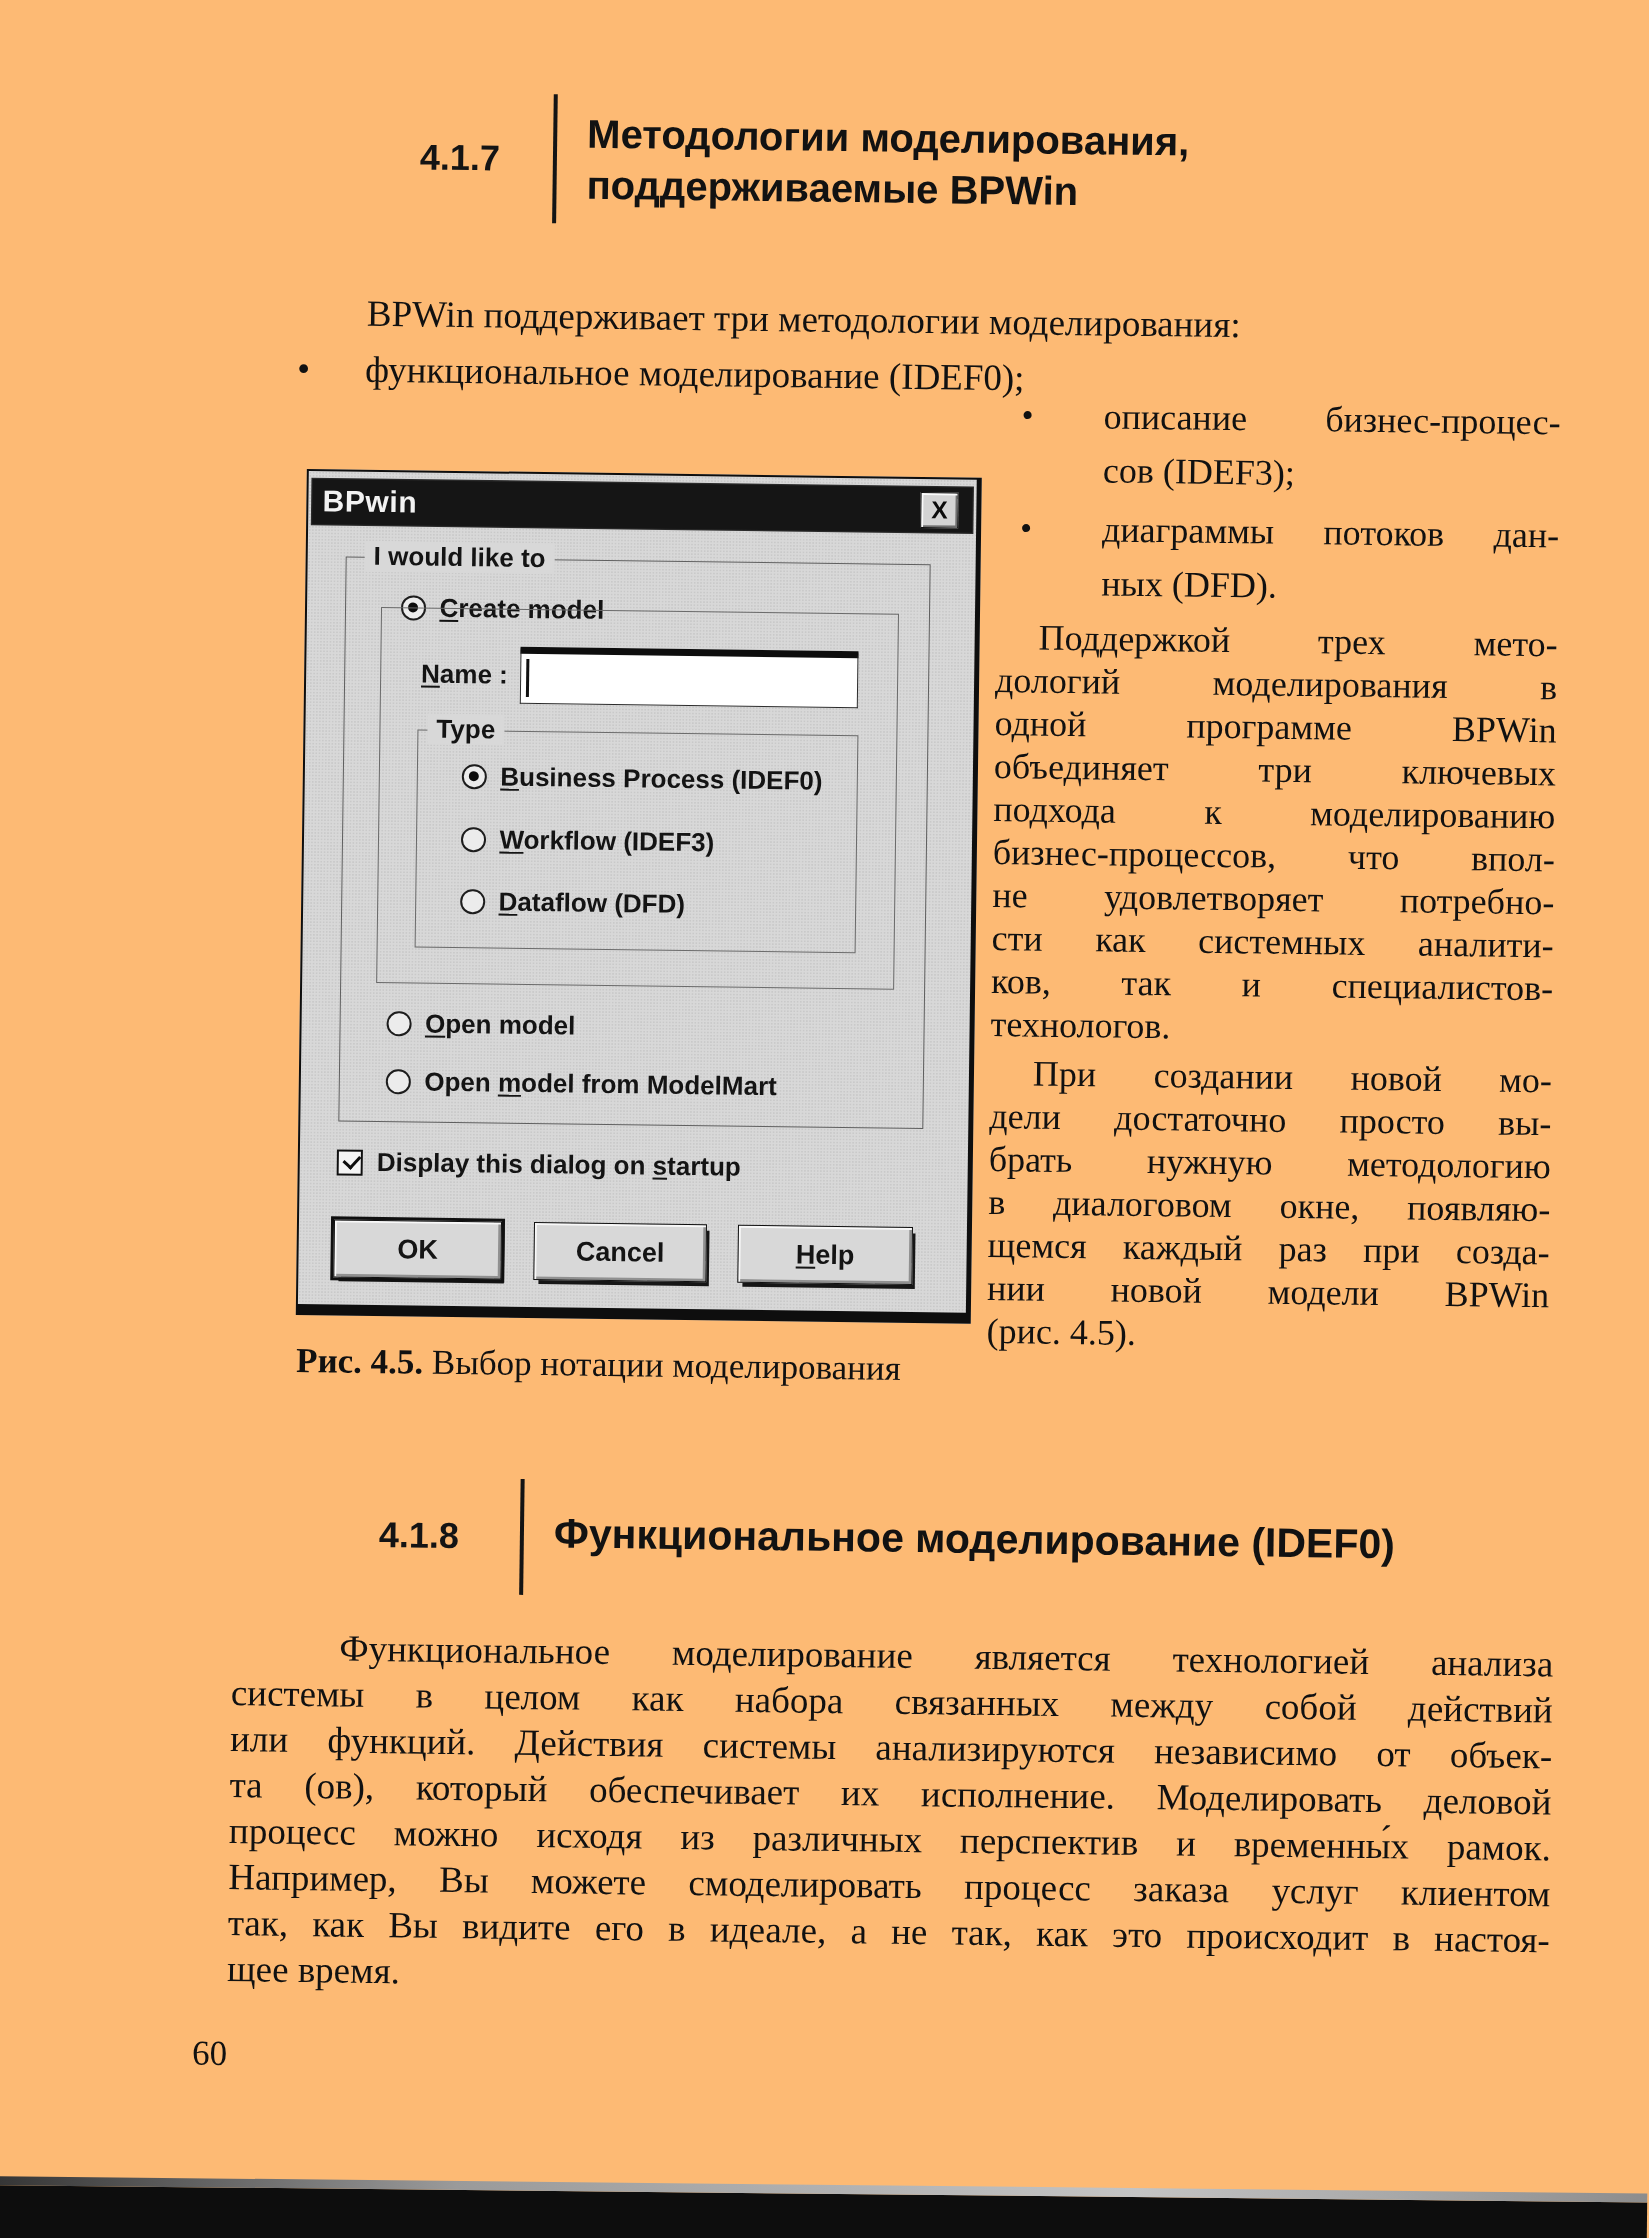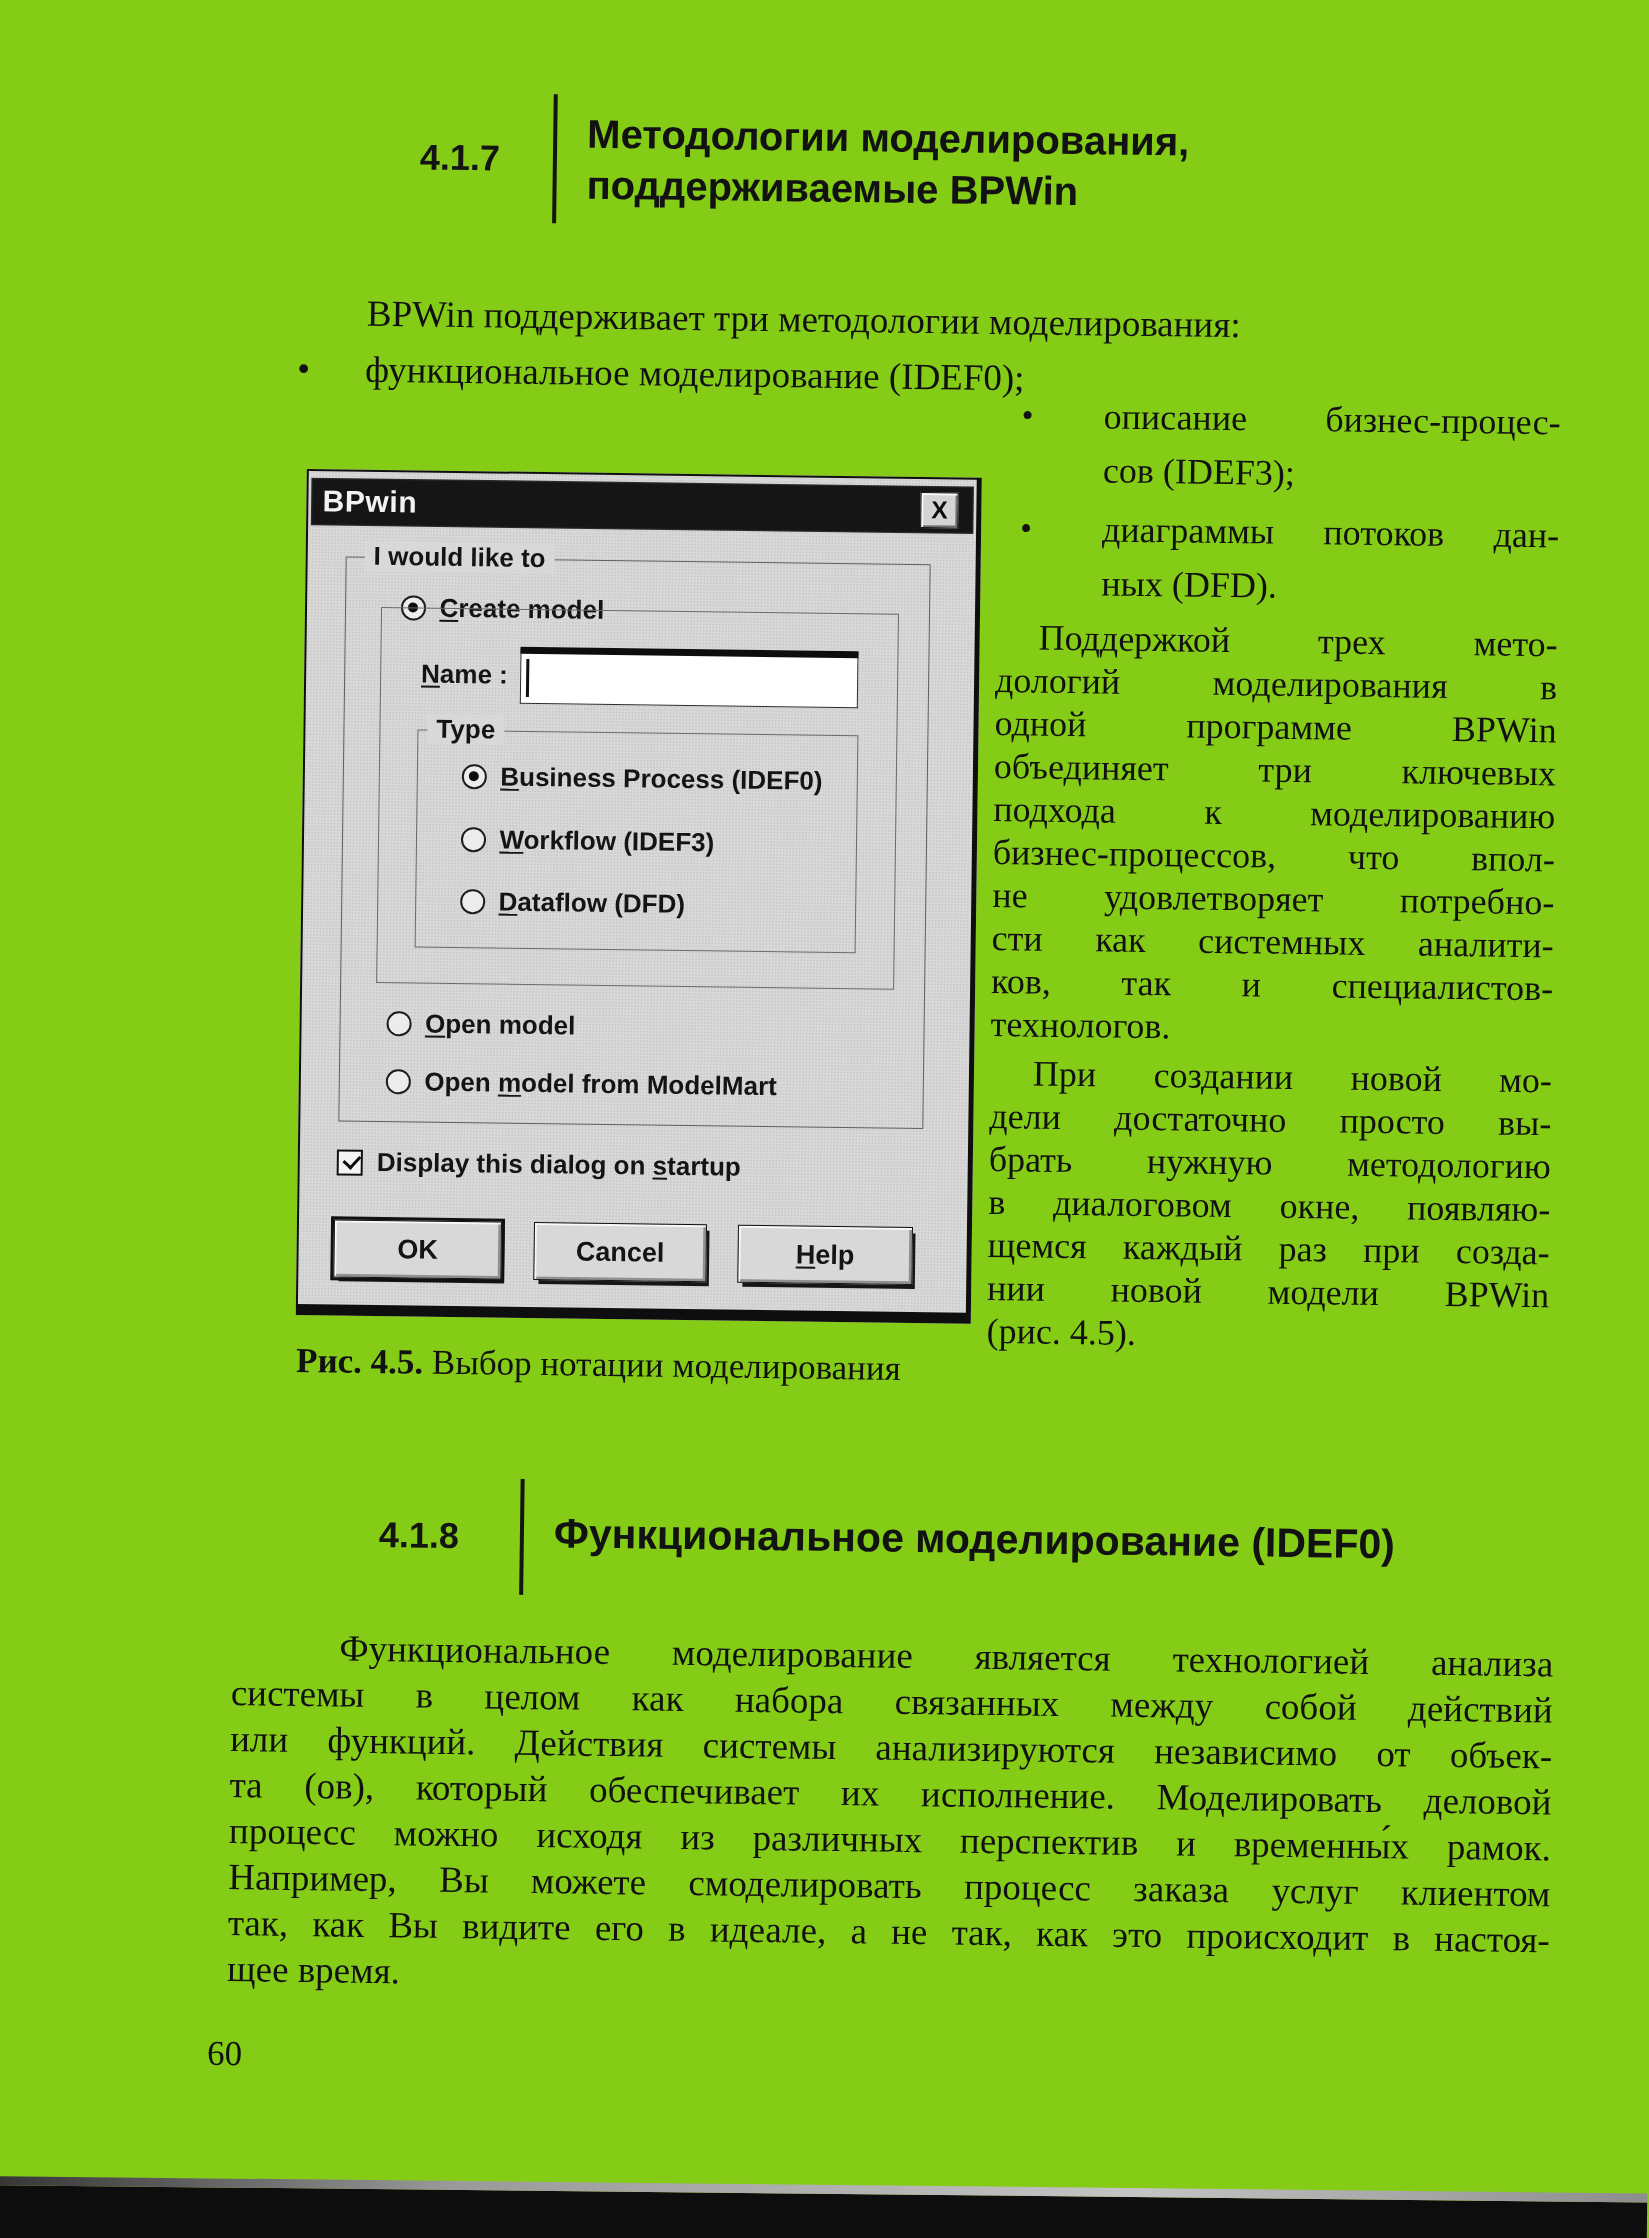--- a/index.html
+++ b/index.html
@@ -1,16 +1,16 @@
 <!DOCTYPE html>
 <html style="font-size:10.3px"><head>
 <meta charset="utf-8">
 <style>
   html,body{margin:0;padding:0;background:#ffffff;}
-  .page{position:relative;width:1650px;height:2239px;background:#84cc16;overflow:hidden;
+  .page{position:relative;width:1650px;height:2239px;background:#fdba74;overflow:hidden;
         font-family:"Liberation Serif", serif;color:#111;}
   .scan{position:absolute;left:0;top:0;width:1650px;height:2239px;
         transform:rotate(0.75deg);transform-origin:387px 0;}
 
   
   .sec-head{position:absolute;font-family:"Liberation Sans", sans-serif;}
   .sec-num{position:absolute;font-weight:bold;color:#141414;}
   .sec-rule{position:absolute;width:3.9px;background:#141414;}
   .sec-title{position:absolute;font-weight:bold;color:#121212;line-height:1.28;}
 
@@ -69,21 +69,21 @@
 
   
   .caption{position:absolute;left:314px;top:1342px;width:683px;font-size:35px;}
   .caption b{font-weight:bold;}
 
   
   .bodypara{position:absolute;left:253px;top:1626px;width:1322px;font-size:37px;}
   .bodypara .tline{line-height:46px;}
   .bodypara .tline:first-child{padding-left:108px;}
 
-  .pagenum{position:absolute;left:234px;top:2036px;font-size:35px;}
+  .pagenum{position:absolute;left:219px;top:2036px;font-size:35px;}
 
   
   .band{position:absolute;left:-26px;right:-26px;top:2188px;height:77px;background:#0d0d0d;
         transform:rotate(-0.15deg);}
   .band::before{content:"";position:absolute;left:0;right:0;top:-9px;height:9px;
         background:linear-gradient(90deg,#2a2a2a,#9a9a9a 30%,#c4c4c4 70%,#8d8d8d);}
 </style>
 </head>
 <body>
 

